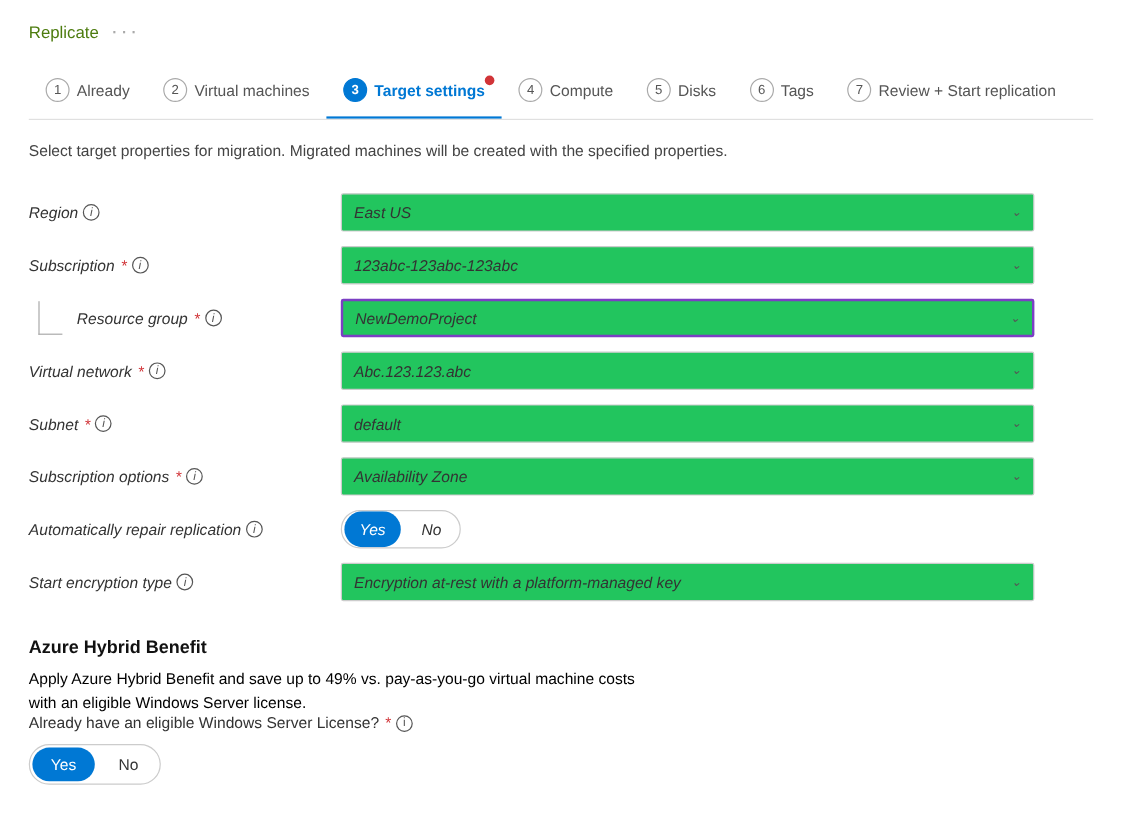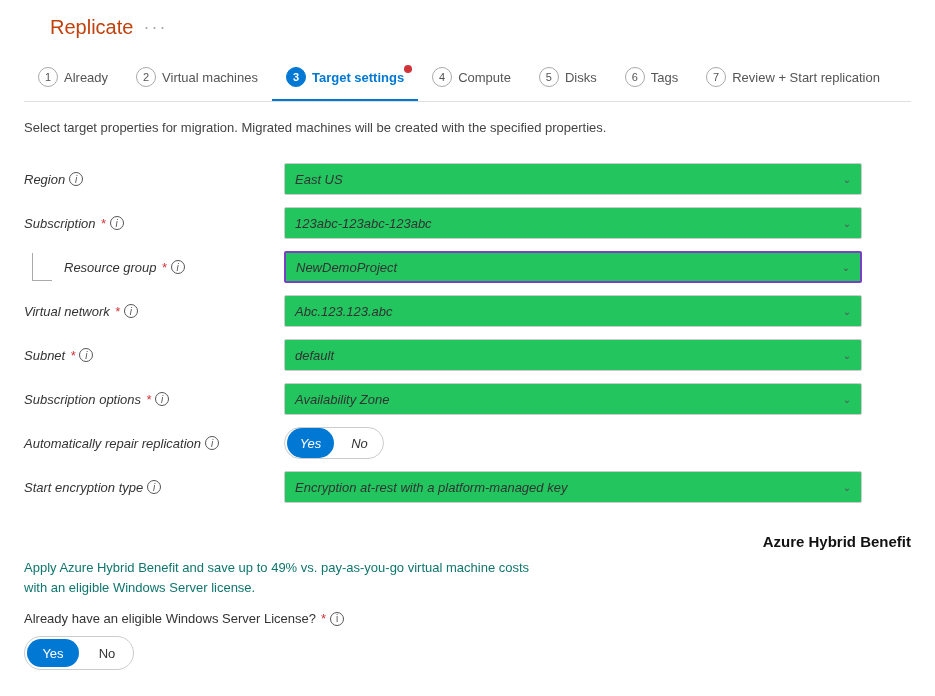--- a/index.html
+++ b/index.html
@@ -15,24 +15,23 @@
     .page-container {
       padding: 16px 24px;
     }
     .page-title-row {
       display: flex;
       align-items: center;
       gap: 10px;
       margin-bottom: 18px;
     }
     .page-title {
-      font-size: 20px;
+      font-size: 14px;
       font-weight: 300;
-      color: #c2410c;
-      margin-left: 26px;
+      color: #4d7c0f;
     }
     .page-title-dots {
       color: #aaa;
       font-size: 18px;
       letter-spacing: 2px;
     }
     
     .wizard-steps {
       display: flex;
       align-items: center;
@@ -192,26 +191,24 @@
     }
     
     .hybrid-section {
       margin-top: 24px;
     }
     .hybrid-title {
       font-size: 15px;
       font-weight: 600;
       color: #111;
       margin-bottom: 8px;
-      text-align: right;
     }
     .hybrid-desc {
       font-size: 13px;
-      color: #0f766e;
-      margin-bottom: 14px;
+      color: #000000;
       line-height: 1.5;
     }
     .hybrid-question {
       font-size: 13px;
       color: #333;
       display: flex;
       align-items: center;
       gap: 4px;
       margin-bottom: 10px;
     }

